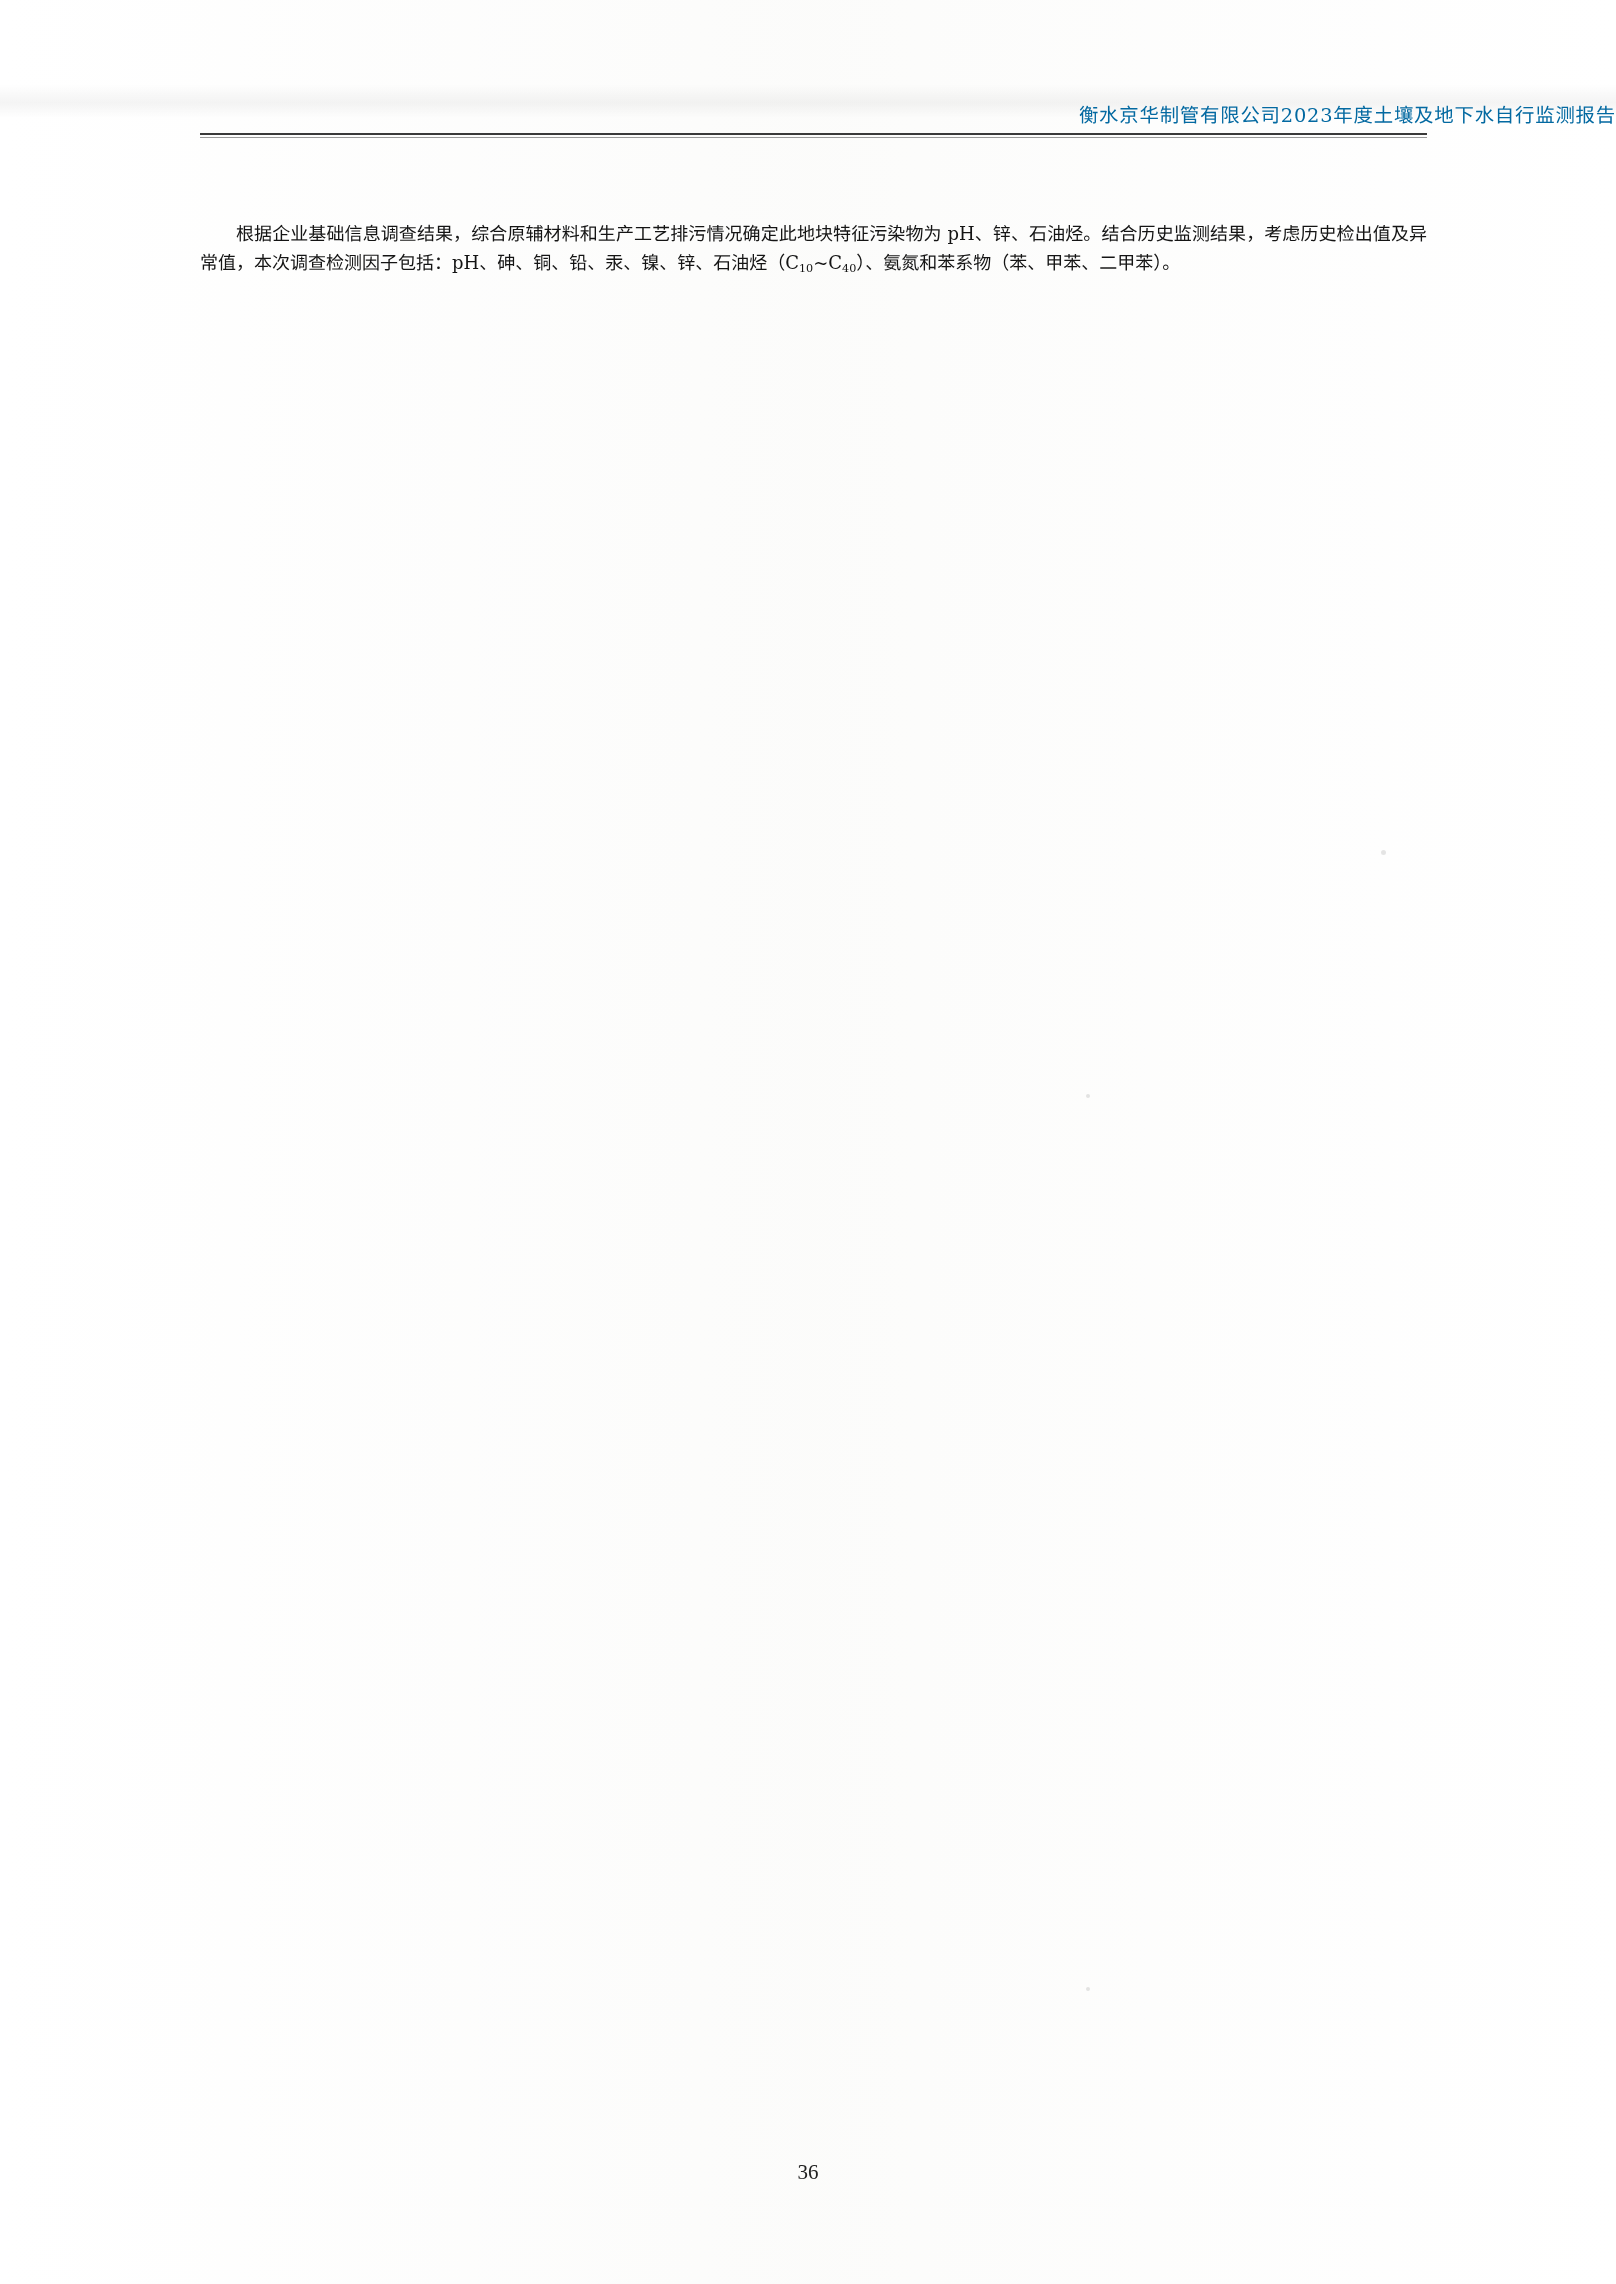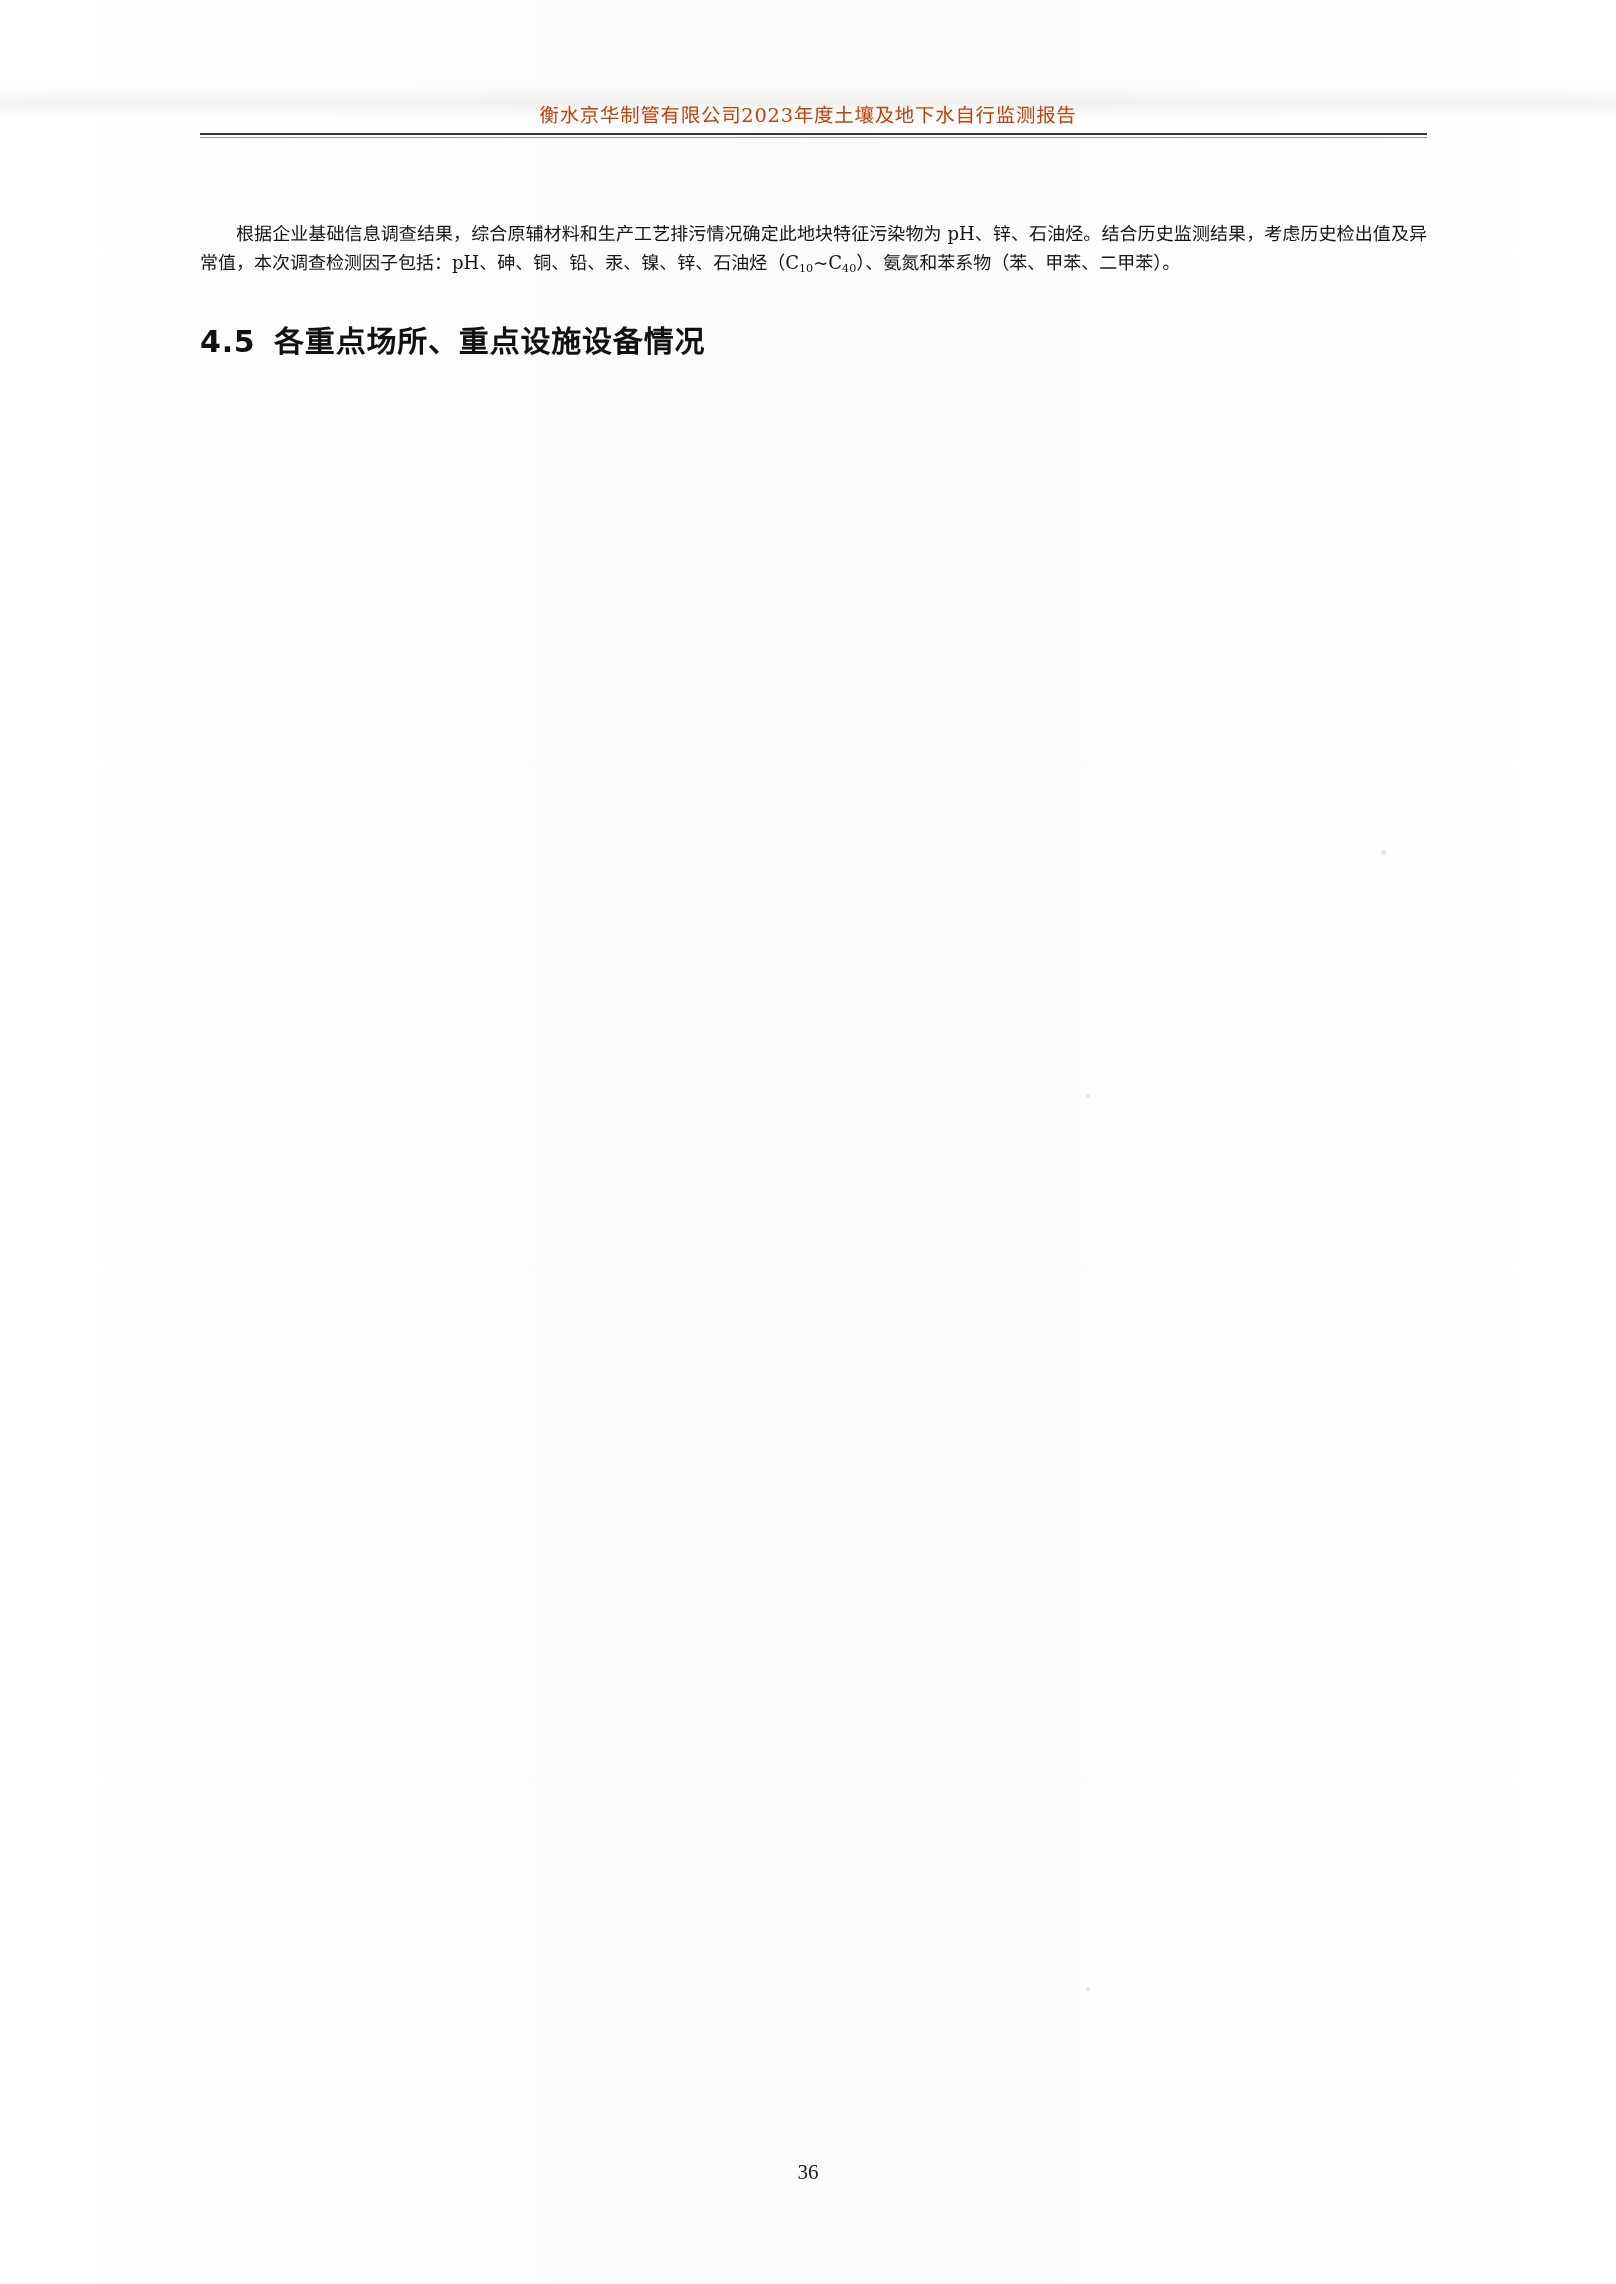--- a/index.html
+++ b/index.html
@@ -26,24 +26,24 @@
       linear-gradient(90deg, rgba(250,250,248,0.0) 0%, rgba(245,245,242,0.35) 50%, rgba(250,250,248,0.0) 100%);
     pointer-events: none;
   }
 
   
   .header {
     position: absolute;
     top: 99px;
     left: 0;
     width: 100%;
-    text-align: center;
+    text-align: right;
     font-size: 19.4px;
     letter-spacing: 0.8px;
-    color: #c2410c;
+    color: #0369a1;
     font-family: "DejaVu Serif", "Liberation Serif", serif;
   }
   .header-rule {
     position: absolute;
     top: 133px;
     left: 200px;
     width: 1227px;
     height: 1.7px;
     background: #3a3a3a;
   }
@@ -137,23 +137,20 @@
 
   <div class="header">衡水京华制管有限公司2023年度土壤及地下水自行监测报告</div>
   <div class="header-rule"></div>
   <div class="header-rule-2"></div>
 
   <div class="content">
 
 
     <p class="body"><span>根据企业基础信息调查结果，综合原辅材料和生产工艺排污情况确定此地块特征污染物为 pH、锌、石油烃。结合历史监测结果，考虑历史检出值及异常值，本次调查检测因子包括：pH、砷、铜、铅、汞、镍、锌、石油烃（C</span><sub>10</sub><span>~C</span><sub>40</sub><span>）、氨氮和苯系物（苯、甲苯、二甲苯）。</span></p>
 
-    <h2 class="sec-head-2">
-      <span class="num">4.5</span><span>各重点场所、重点设施设备情况</span>
-    </h2>
 
 
   </div>
 
   <div class="speck" style="top:850px; left:1381px; width:5px; height:5px;"></div>
   <div class="speck" style="top:1094px; left:1086px; width:4.2px; height:4.2px;"></div>
   <div class="speck" style="top:1987px; left:1086px; width:4.2px; height:4.2px;"></div>
 
   <div class="footer-page">36</div>
 </div>

